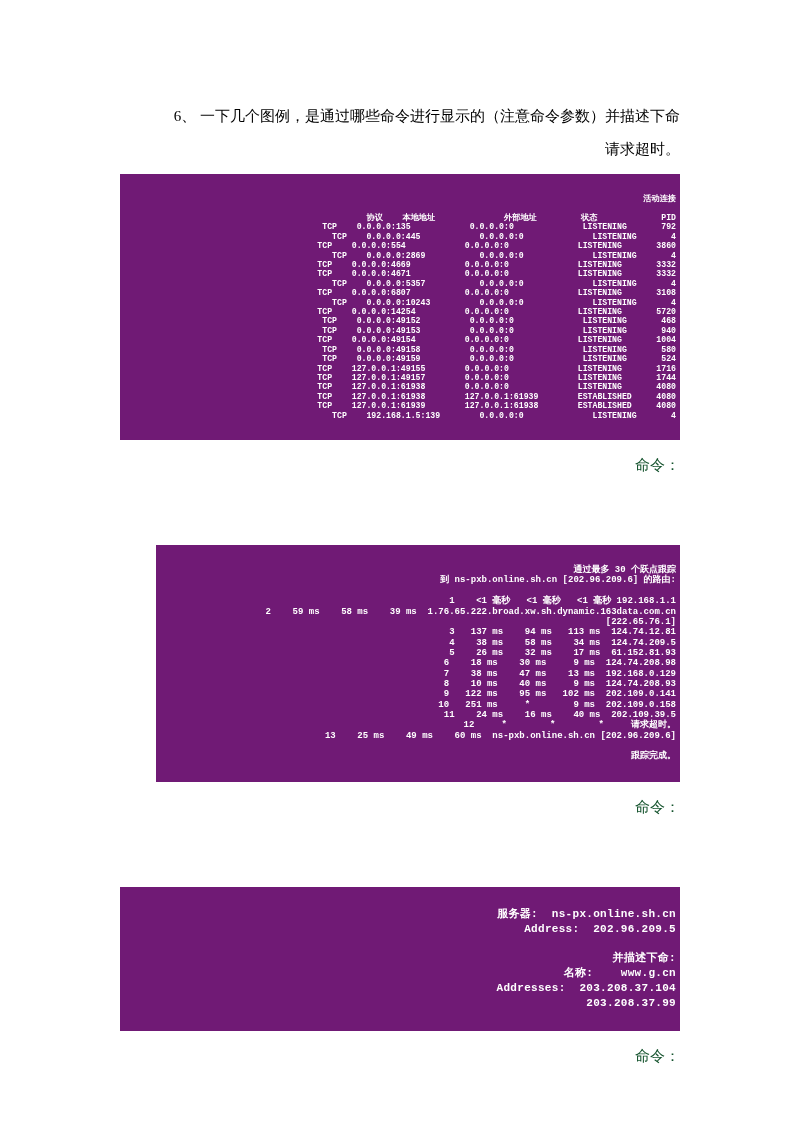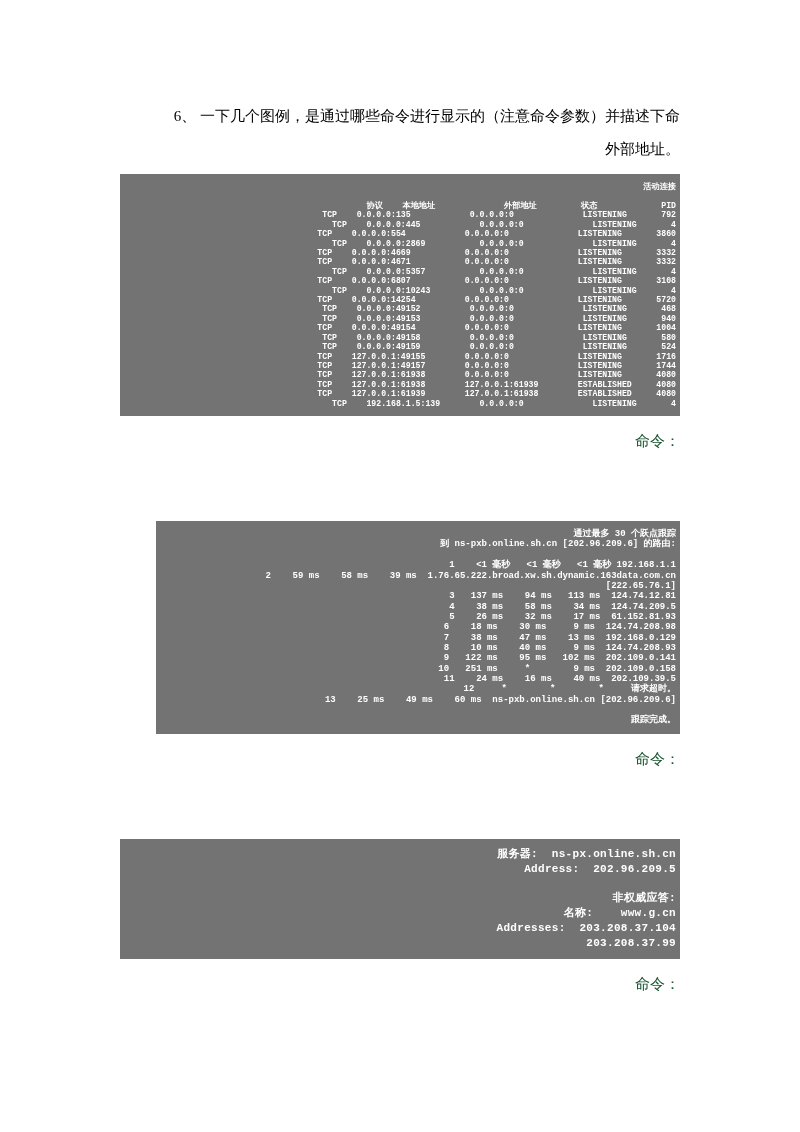--- a/index.html
+++ b/index.html
@@ -16,50 +16,50 @@
   .question {
     font-size: 15px;
     line-height: 2.2;
     color: #000;
     margin-bottom: 8px;
   }
   .indent {
     padding-left: 44px;
   }
   .terminal {
-    background: #737373;
+    background: #701a75;
     color: #fff;
     font-family: "Consolas", "Courier New", monospace;
     font-size: 9px;
     line-height: 1.15;
     white-space: pre;
     overflow: hidden;
     letter-spacing: 0px;
     font-weight: bold;
-    padding: 8px 4px;
+    padding: 20px 4px;
   }
   .terminal.t1 { font-size: 8.2px; }
   .terminal.t2 { font-size: 9px; margin-left: 36px; }
   .terminal.t3 { font-size: 11px; line-height: 1.35; letter-spacing: 0.3px; }
   .cmd-label {
     font-size: 15px;
     color: #14532d;
     margin-top: 16px;
     margin-bottom: 70px;
   }
   .cmd-label.last { margin-bottom: 40px; }
 </style>
 </head>
 <body>
 
 <div class="page">
   <div class="question">
     <span>6、</span>
     <span>一下几个图例，是通过哪些命令进行显示的（注意命令参数）并描述下命</span>
-    <div class="indent">外部地址。</div>
+    <div class="indent">请求超时。</div>
   </div>
 
   <div class="terminal t1" id="term1">活动连接
 
   协议    本地地址              外部地址         状态             PID
   TCP    0.0.0.0:135            0.0.0.0:0              LISTENING       792
   TCP    0.0.0.0:445            0.0.0.0:0              LISTENING       4
   TCP    0.0.0.0:554            0.0.0.0:0              LISTENING       3860
   TCP    0.0.0.0:2869           0.0.0.0:0              LISTENING       4
   TCP    0.0.0.0:4669           0.0.0.0:0              LISTENING       3332
@@ -98,19 +98,19 @@
  11    24 ms    16 ms    40 ms  202.109.39.5
  12     *        *        *     请求超时。
  13    25 ms    49 ms    60 ms  ns-pxb.online.sh.cn [202.96.209.6]
 
 跟踪完成。</div>
   <div class="cmd-label">命令：</div>
 
   <div class="terminal t3" id="term3">服务器:  ns-px.online.sh.cn
 Address:  202.96.209.5
 
-非权威应答:
+并描述下命:
 名称:    www.g.cn
 Addresses:  203.208.37.104
           203.208.37.99
 </div>
   <div class="cmd-label last">命令：</div>
 </div>
 
 </body></html>

